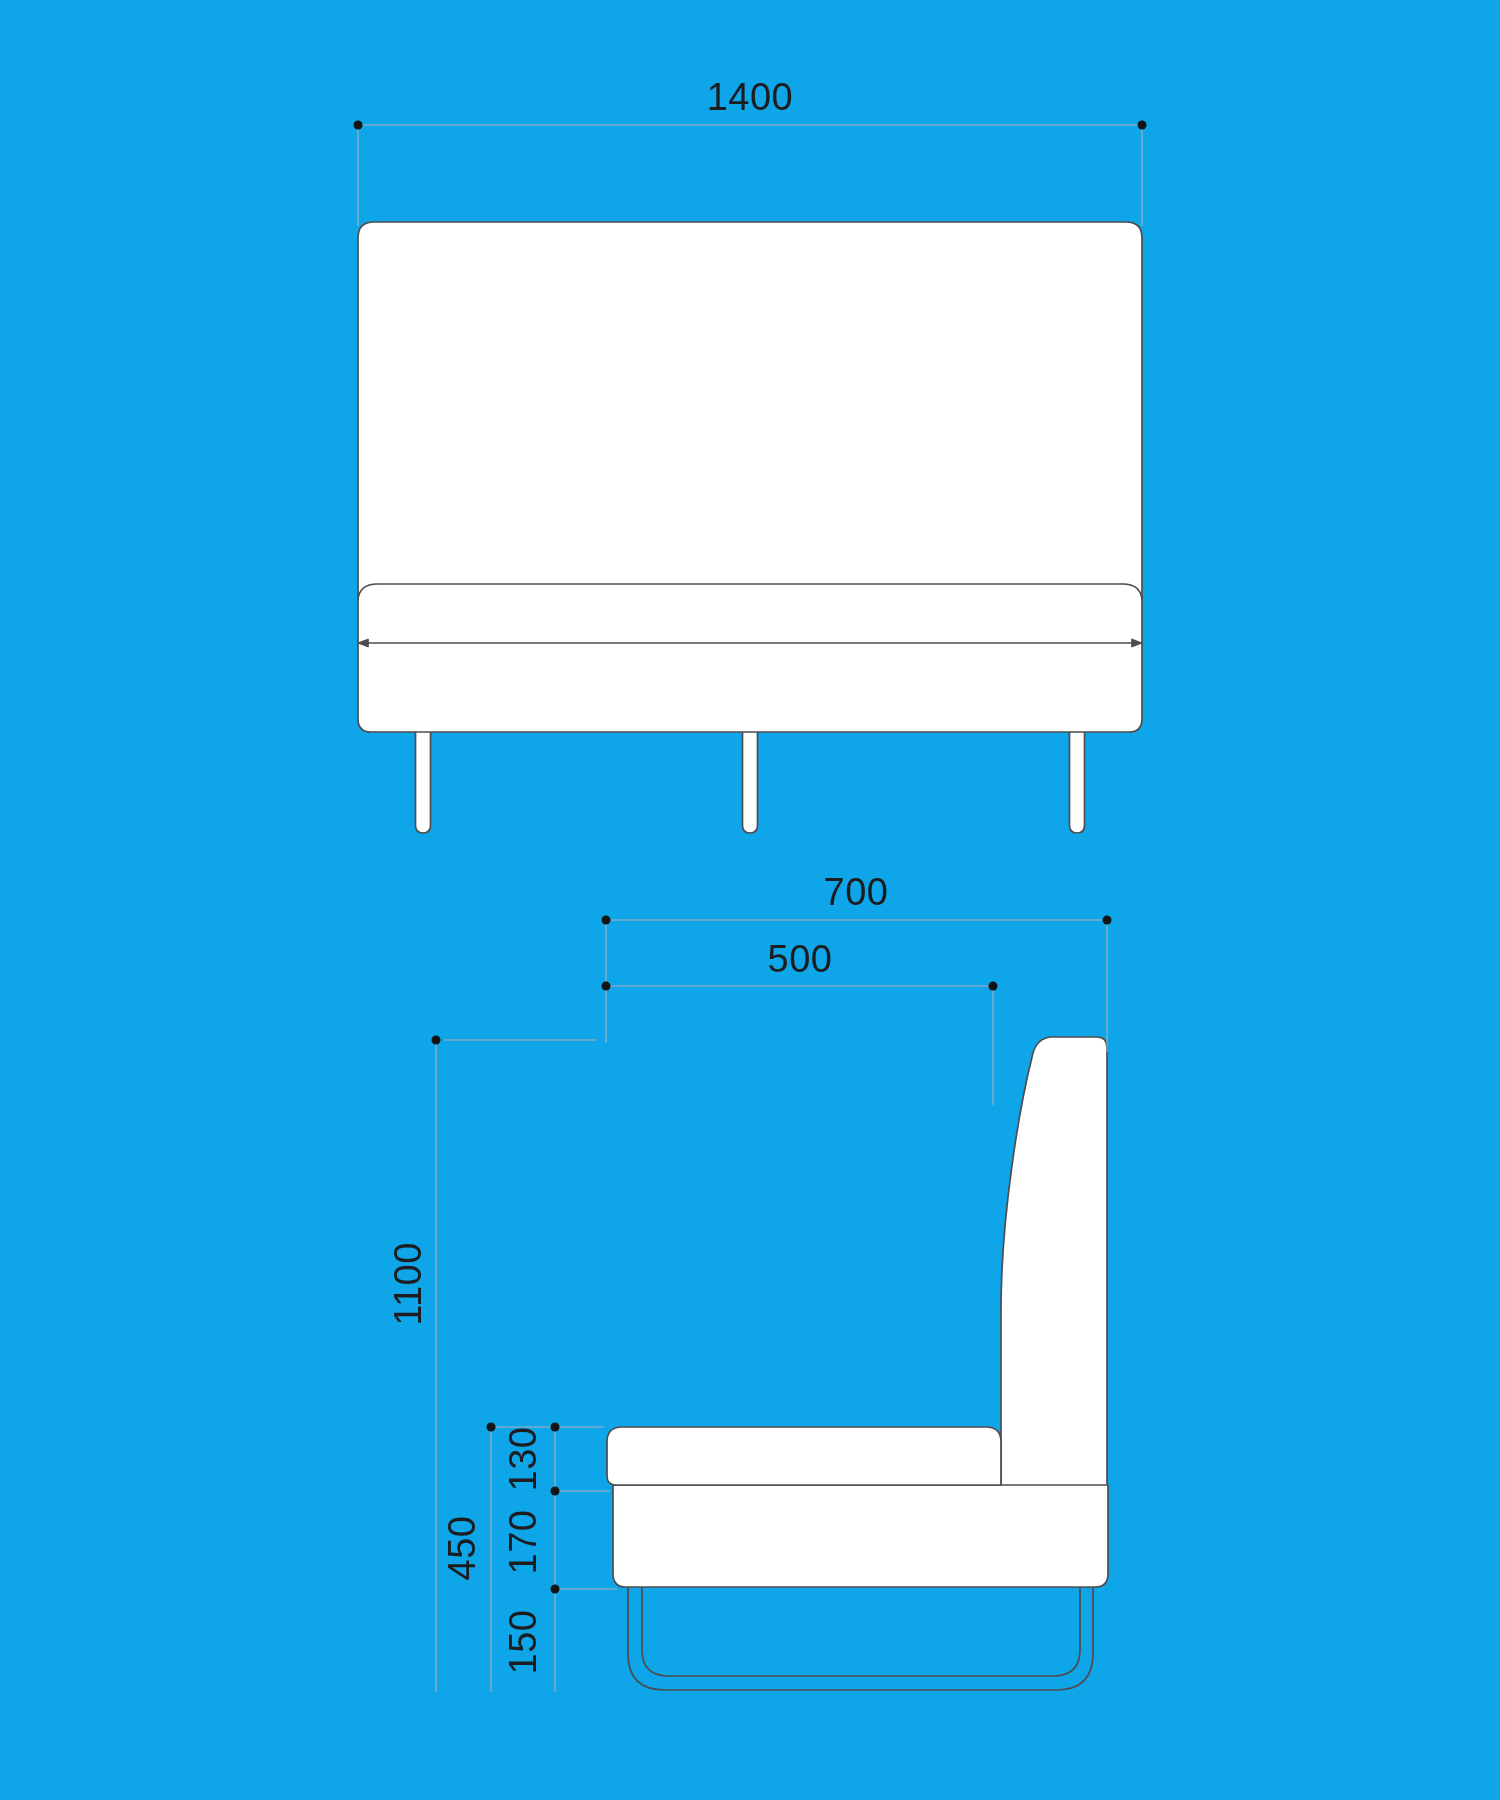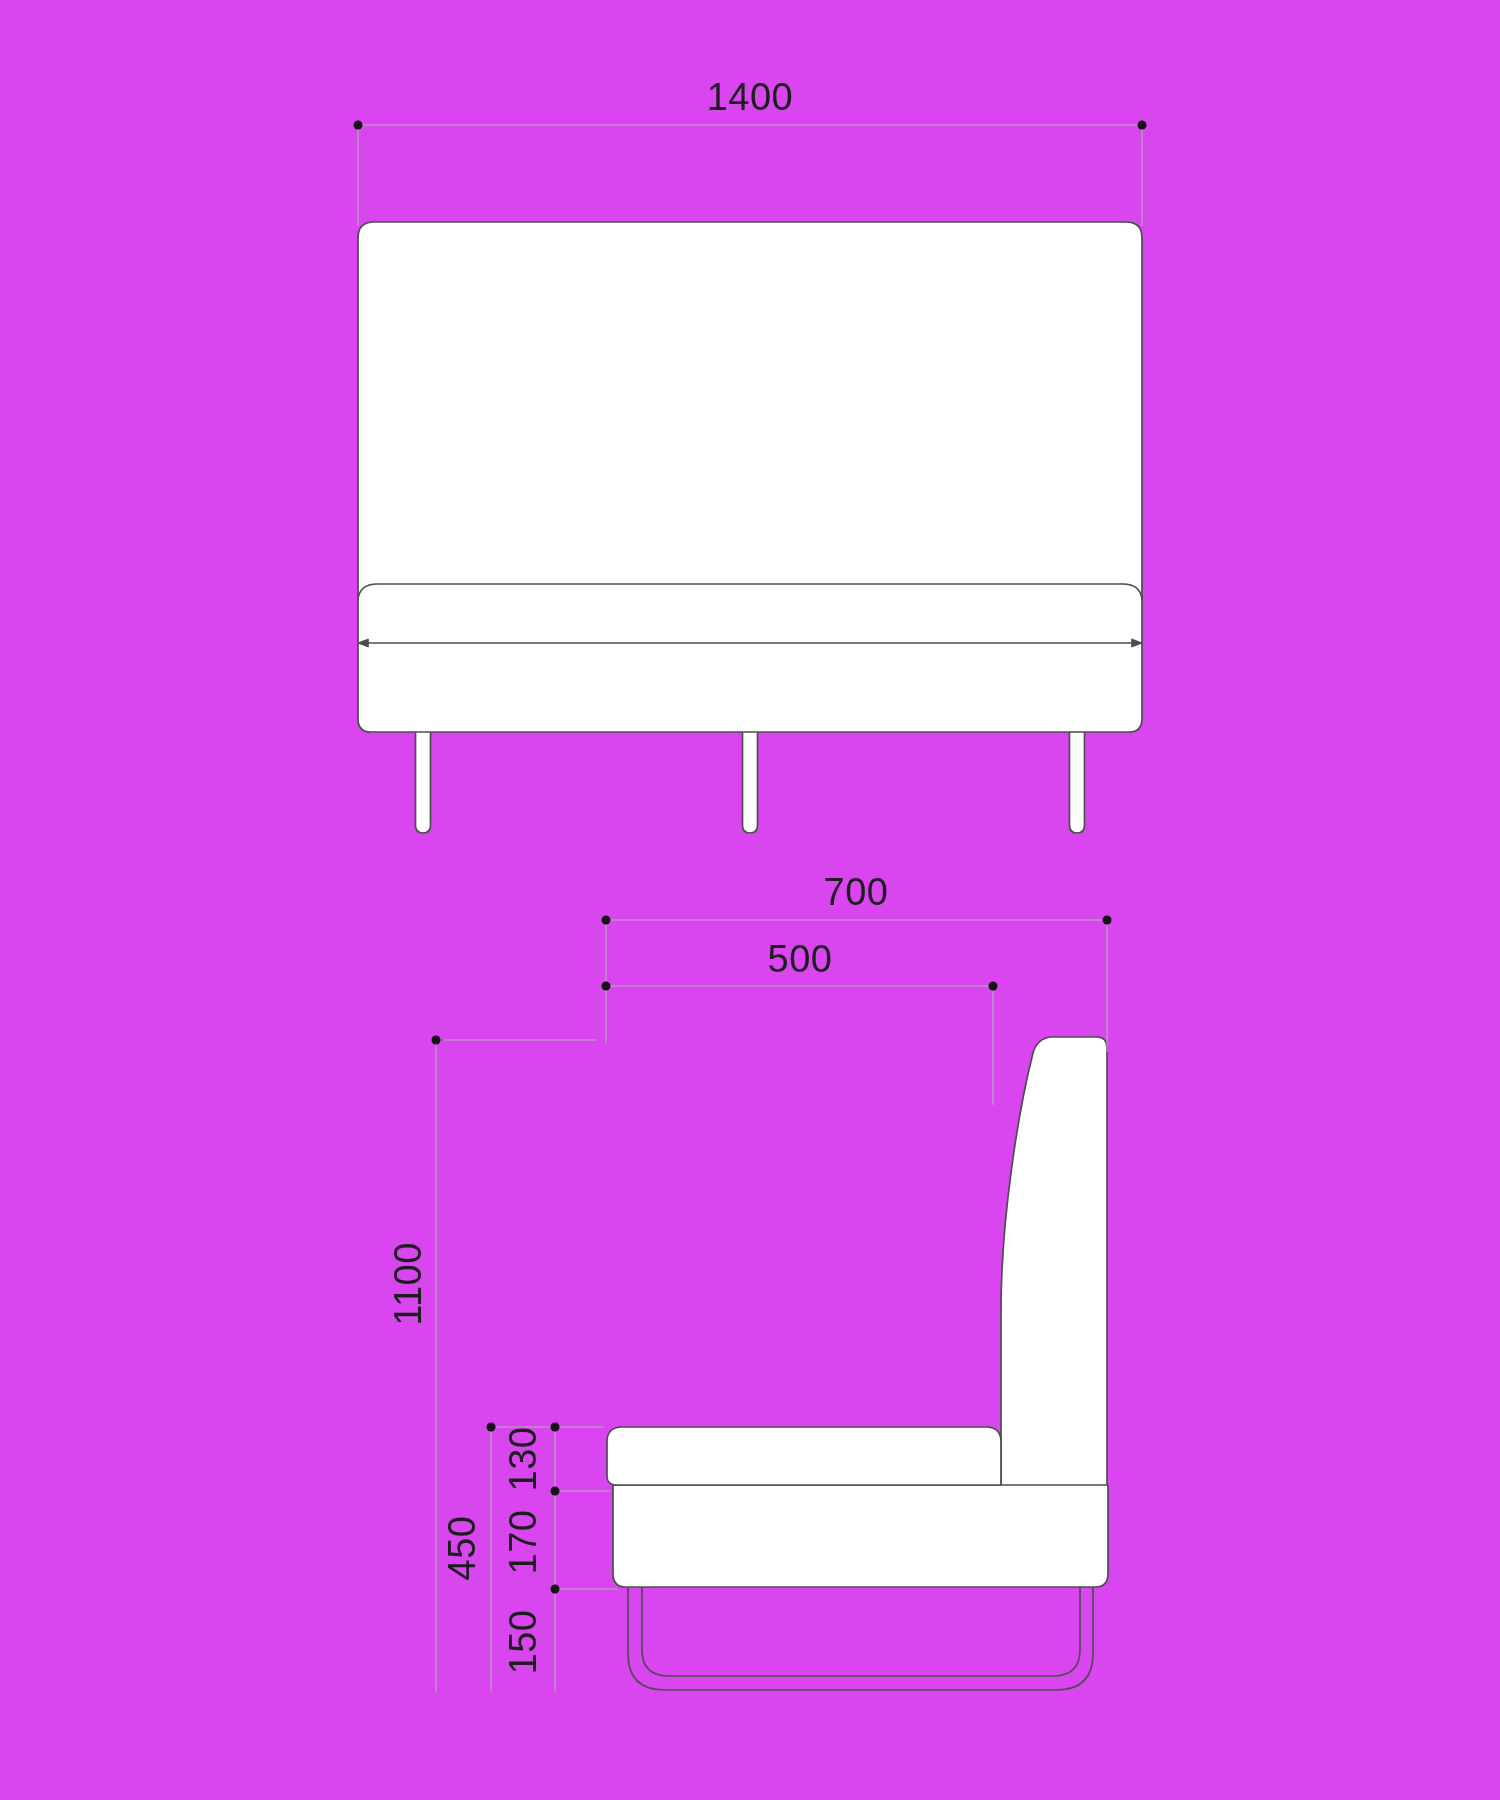--- a/index.html
+++ b/index.html
@@ -4,21 +4,21 @@
 <style>
   html, body {
     margin: 0;
     padding: 0;
     background: #ffffff;
   }
   .stage {
     width: 1500px;
     height: 1800px;
     position: relative;
-    background: #d946ef;
+    background: #0ea5e9;
     overflow: hidden;
   }
   svg.drawing {
     display: block;
     width: 1500px;
     height: 1800px;
   }
   svg.drawing text {
     font-family: "Liberation Sans", "DejaVu Sans", sans-serif;
     font-size: 38px;

